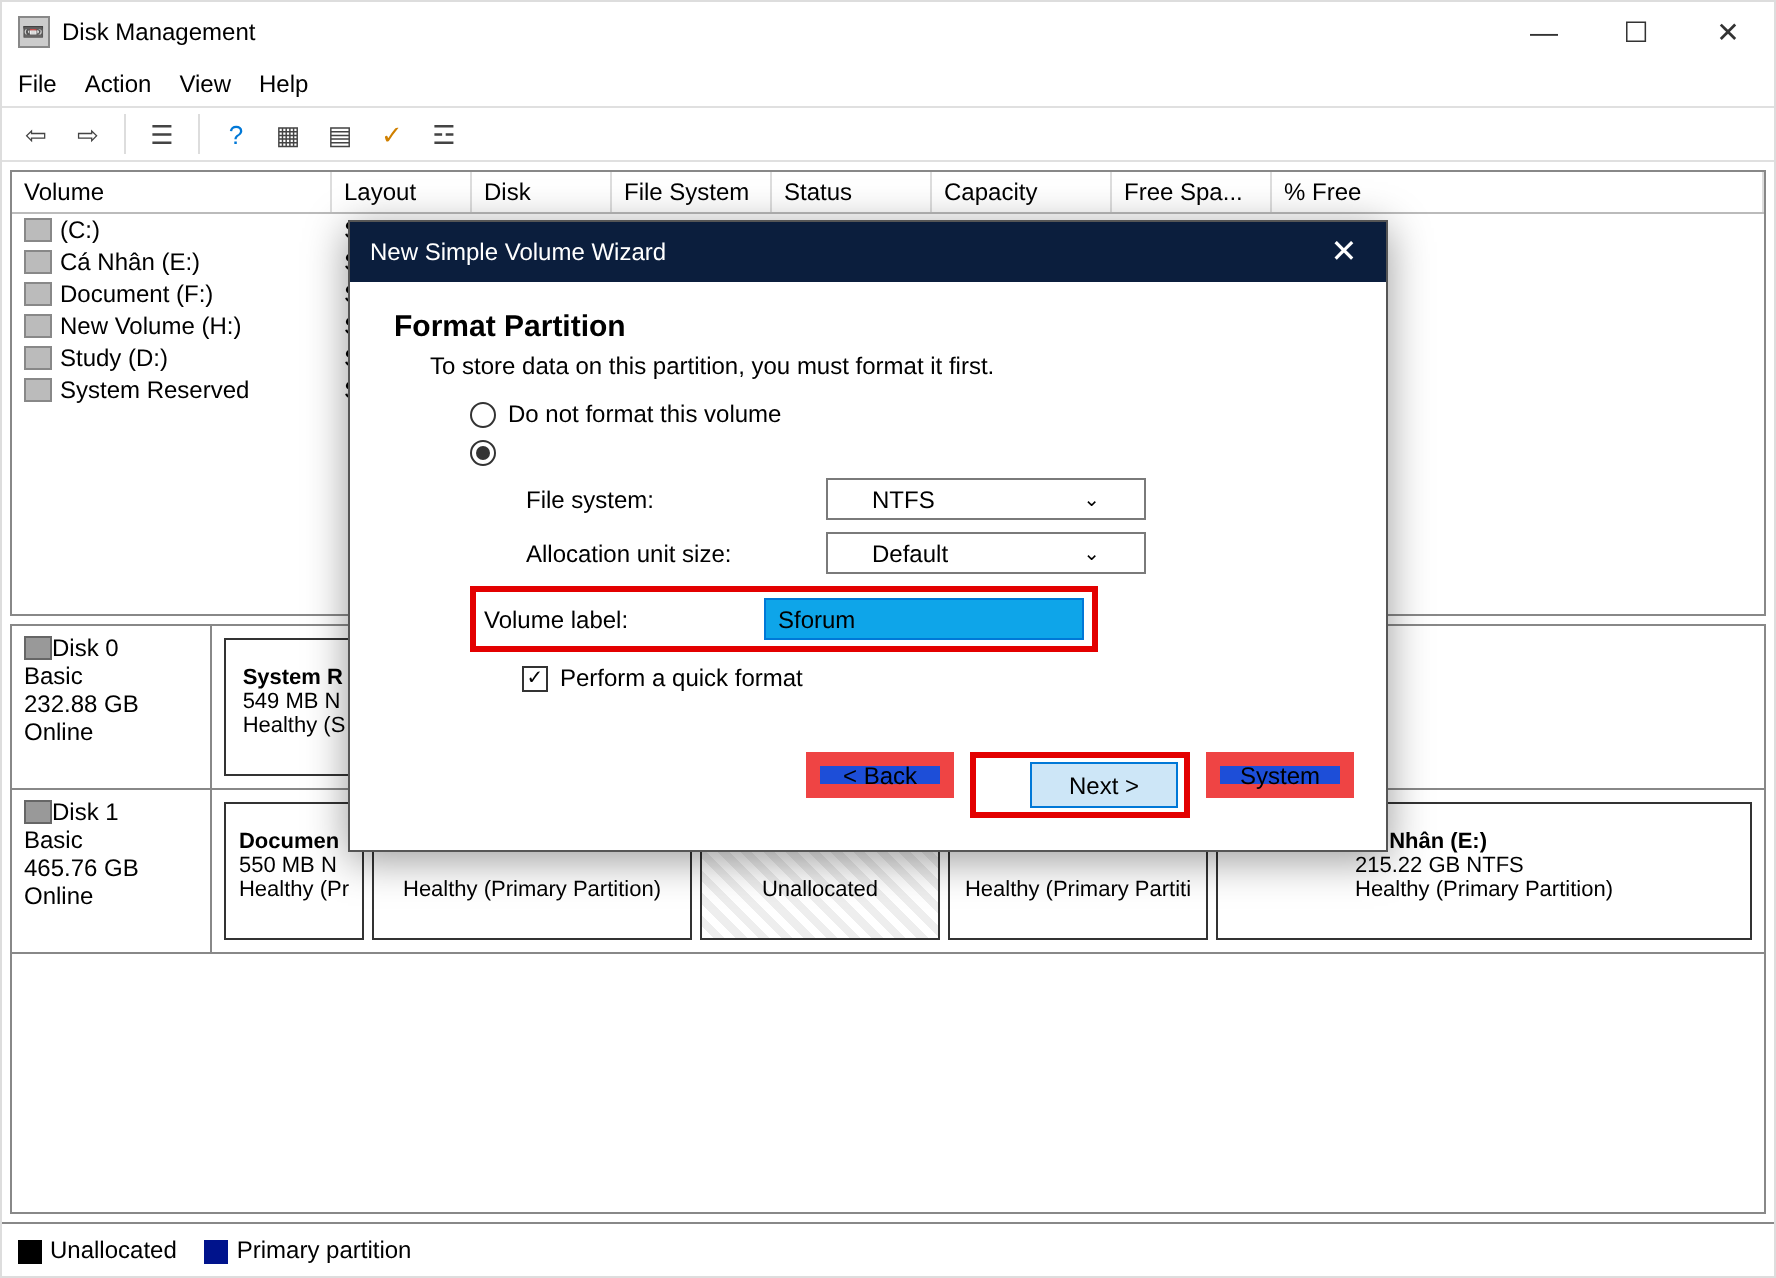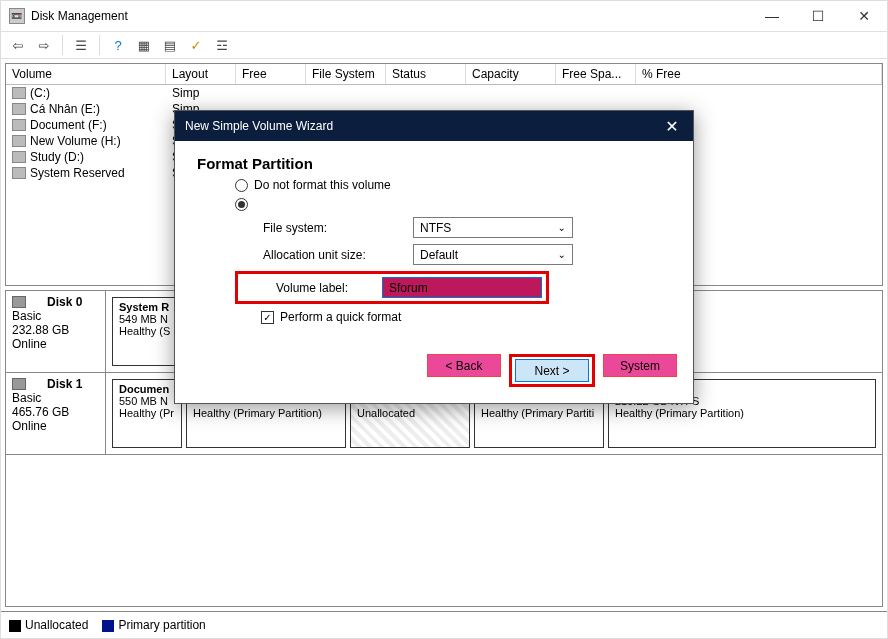--- a/index.html
+++ b/index.html
@@ -22,24 +22,24 @@
 .vt-header { display: flex; background: #fff; border-bottom: 1px solid #bbb; }
 .vt-h { font-size: 12px; padding: 3px 6px; border-right: 1px solid #ddd; background: #fff; }
 .vt-body { background: #fff; height: 200px; }
 .vt-row { display: flex; font-size: 12px; padding: 1px 0; }
 .vt-cell { padding: 0 6px; display: flex; align-items: center; gap: 4px; }
 .vol-icon { width: 14px; height: 12px; background: #bbb; border: 1px solid #888; display:inline-block; }
 
 .disk-panel { margin: 4px; border: 1px solid #888; flex: 1; overflow: hidden; }
 .disk-row { display: flex; border-bottom: 1px solid #888; height: 82px; }
 .disk-info { width: 100px; border-right: 1px solid #888; padding: 4px 6px; font-size: 12px; }
-.disk-info .dtitle { font-weight: bold; display:flex; align-items:center; gap:21px; }
+.disk-info .dtitle { font-weight: normal; display:flex; align-items:center; gap:0; }
 .disk-info .d-icon { width:14px; height:12px; background:#999; border:1px solid #666; display:inline-block; }
 .disk-graph { flex: 1; display: flex; gap: 4px; padding: 6px; }
-.part { border: 1px solid #333; display:flex; flex-direction: row; }
+.part { border: 1px solid #333; display:flex; flex-direction: column; align-items: center; }
 .part .stripe { height: 10px; background: #00138c; }
 .part .pbody { padding: 3px 6px; font-size: 11px; overflow: hidden; white-space: nowrap; }
 .part .pbody .pname { font-weight: bold; }
 
 .legend { font-size: 12px; padding: 6px 8px; border-top: 1px solid #888; display:flex; gap: 14px; align-items:center; }
 .legend .sq { width: 12px; height: 12px; display: inline-block; margin-right: 4px; vertical-align: middle; }
 
 
 .dialog { position: absolute; left: 174px; top: 110px; width: 520px; background: #fff; box-shadow: 0 4px 20px rgba(0,0,0,0.4); border: 1px solid #555; }
 .dlg-titlebar { background: #0b1e3d; color: #fff; height: 30px; display: flex; align-items: center; padding-left: 10px; font-size: 12px; }
@@ -49,63 +49,69 @@
 .dlg-heading { font-weight: bold; font-size: 15px; }
 .dlg-sub { margin: 4px 0 10px 18px; }
 .dlg-instr { text-align: center; margin: 18px 0 20px 0; }
 .form-row { display: flex; align-items: center; margin: 6px 0 6px 38px; }
 .radio-row { display: flex; align-items: center; margin: 6px 0 6px 38px; gap: 6px; }
 .radio { width: 13px; height: 13px; border: 1px solid #333; border-radius: 50%; display:inline-flex; align-items:center; justify-content:center; }
 .radio.checked::after { content:''; width:7px; height:7px; border-radius:50%; background:#333; }
 .checkbox { width: 13px; height: 13px; border: 1px solid #333; display:inline-flex; align-items:center; justify-content:center; font-size:10px; margin-right:6px; }
 .check-row { display:flex; align-items:center; margin: 6px 0 6px 64px; }
 .field-label { width: 150px; margin-left: 28px; }
-.select { border: 1px solid #7a7a7a; width: 160px; height: 21px; display: flex; align-items: center; padding: 0 6px; font-size: 12px; justify-content: space-between; background:#fff; }
+.select { border: 1px solid #7a7a7a; width: 160px; height: 21px; display: flex; align-items: center; padding: 0 22px; font-size: 12px; justify-content: space-between; background:#fff; }
 .select .chev { font-size: 10px; }
-.input { border: 1px solid #0078d7; width: 160px; height: 21px; padding: 0 6px; font-size: 12px; display:flex; align-items:center; background:#be185d; }
+.input { border: 1px solid #0078d7; width: 160px; height: 21px; padding: 0 6px; font-size: 12px; display:flex; align-items:center; background:#0ea5e9; }
 .red-box { border: 3px solid #e30000; padding: 3px 4px; }
 .dlg-buttons { display: flex; justify-content: flex-end; gap: 8px; padding: 24px 16px 16px 16px; }
-.btn { border: 1px solid #ef4444; background: #ec4899; width: 74px; height: 23px; font-size: 12px; display:flex; align-items:center; justify-content:center; }
-.btn.primary { background: #cde6f7; border: 1px solid #0078d7; }
+.btn { border: 7px solid #ef4444; background: #1d4ed8; width: 74px; height: 23px; font-size: 12px; display:flex; align-items:center; justify-content:center; }
+.btn.primary { background: #cde6f7; border: 1px solid #0078d7; margin-left: 24px; }
 .next-wrap { border: 3px solid #e30000; padding: 2px 3px; }
 </style>
 </head>
 <body>
 
 <div class="window">
   <div class="titlebar">
     <span class="icon">📼</span>
     <span>Disk Management</span>
     <span class="spacer"></span>
     <div class="win-controls">
       <div class="win-btn">—</div>
       <div class="win-btn">☐</div>
       <div class="win-btn">✕</div>
     </div>
   </div>
 
+  <div class="menubar">
+    <span>File</span>
+    <span>Action</span>
+    <span>View</span>
+    <span>Help</span>
+  </div>
 
   <div class="toolbar">
     <div class="tb-btn">⇦</div>
     <div class="tb-btn">⇨</div>
     <div class="tb-sep"></div>
     <div class="tb-btn">☰</div>
     <div class="tb-sep"></div>
     <div class="tb-btn" style="color:#0078d7;">?</div>
     <div class="tb-btn">▦</div>
     <div class="tb-btn">▤</div>
     <div class="tb-btn" style="color:#d08000;">✓</div>
     <div class="tb-btn">☲</div>
   </div>
 
   <div class="volume-table">
     <div class="vt-header">
       <div class="vt-h" style="width:160px">Volume</div>
       <div class="vt-h" style="width:70px">Layout</div>
-      <div class="vt-h" style="width:70px">Free</div>
+      <div class="vt-h" style="width:70px">Disk</div>
       <div class="vt-h" style="width:80px">File System</div>
       <div class="vt-h" style="width:80px">Status</div>
       <div class="vt-h" style="width:90px">Capacity</div>
       <div class="vt-h" style="width:80px">Free Spa...</div>
       <div class="vt-h" style="flex:1">% Free</div>
     </div>
     <div class="vt-body">
       <div class="vt-row">
           <div class="vt-cell" style="width:160px">
             <span class="vol-icon"></span>
@@ -237,20 +243,21 @@
 </div>
 
 <div class="dialog">
   <div class="dlg-titlebar">
     <span>New Simple Volume Wizard</span>
     <span class="spacer"></span>
     <div class="dlg-close">✕</div>
   </div>
   <div class="dlg-body">
     <div class="dlg-heading">Format Partition</div>
+    <div class="dlg-sub">To store data on this partition, you must format it first.</div>
 
     <div class="radio-row">
       <span class="radio"></span>
       <span>Do not format this volume</span>
     </div>
     <div class="radio-row">
       <span class="radio checked"></span>
     </div>
 
     <div class="form-row">
@@ -261,21 +268,21 @@
         </div>
     </div>
     <div class="form-row">
       <span class="field-label">Allocation unit size:</span>
       <div class="select">
           <span>Default</span>
           <span class="chev">⌄</span>
         </div>
     </div>
     <div class="form-row">
-      <div class="red-box" style="display:flex; align-items:center;text-align:center;">
+      <div class="red-box" style="display:flex; align-items:center;">
         <span class="field-label" style="margin-left:0; width:140px">Volume label:</span>
         <div class="input">
             <span>Sforum</span>
           </div>
       </div>
     </div>
 
     <div class="check-row">
       <span class="checkbox">✓</span>
       <span>Perform a quick format</span>

